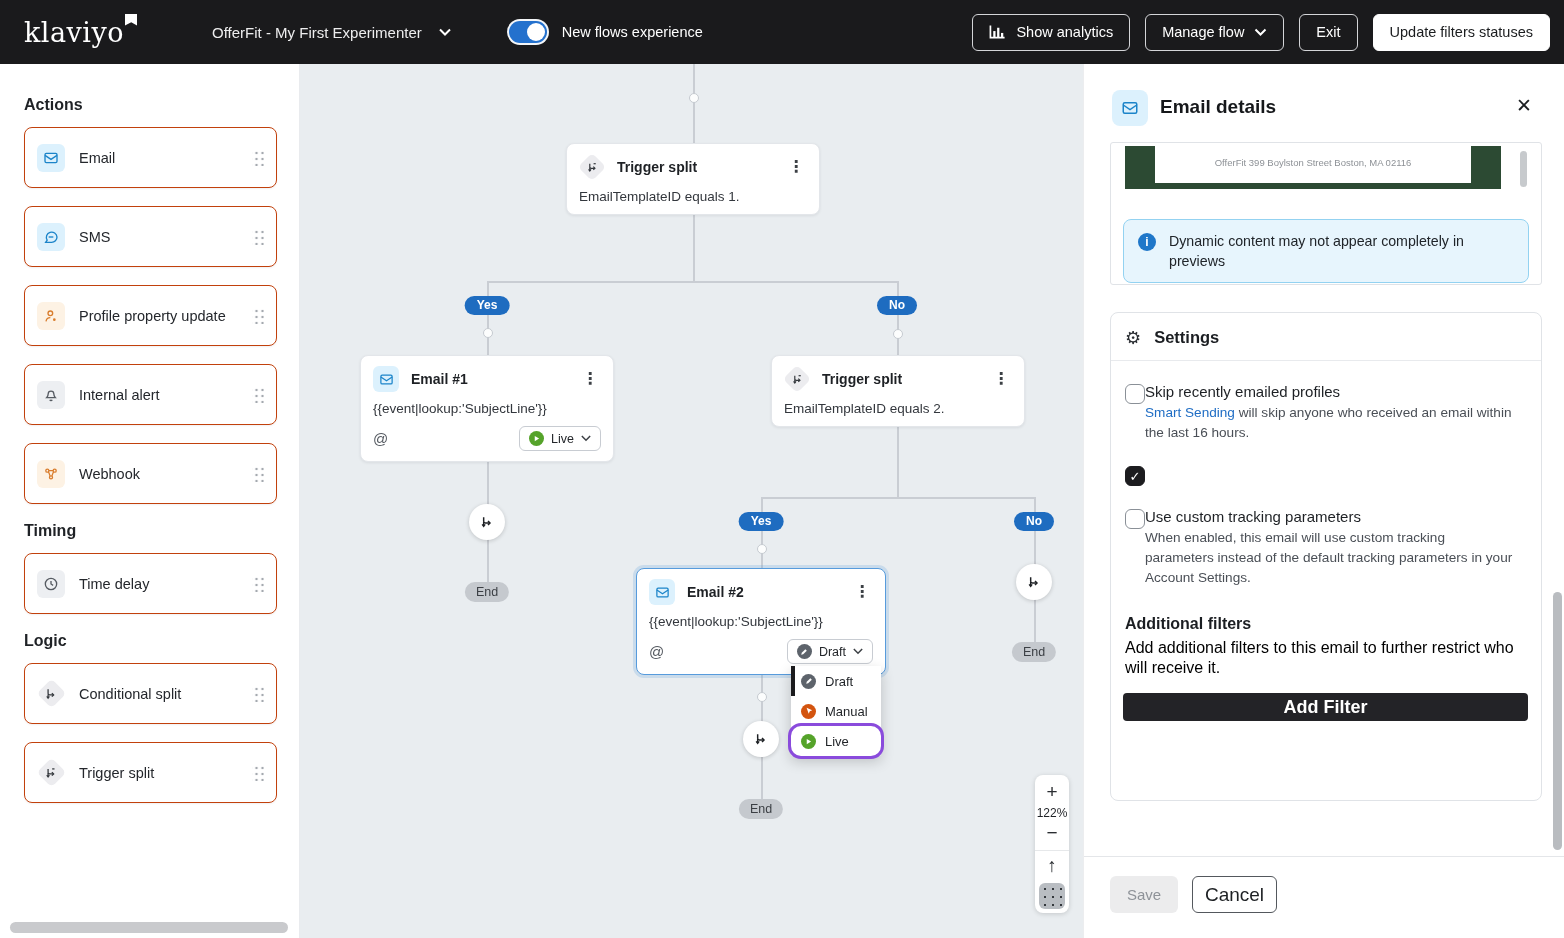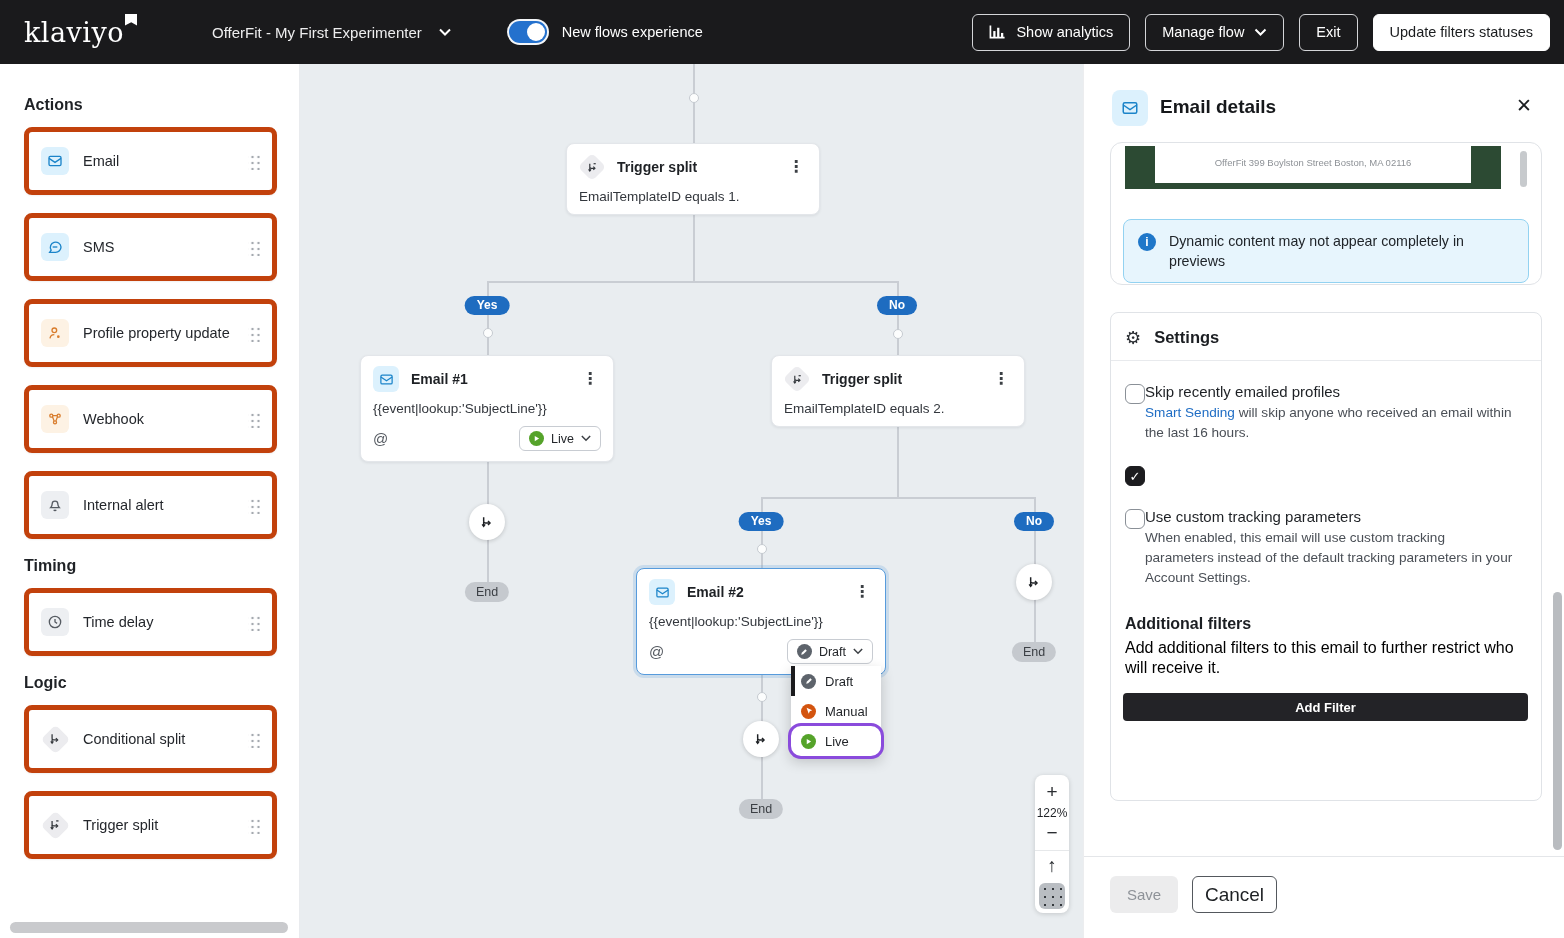--- a/index.html
+++ b/index.html
@@ -15,21 +15,21 @@
   .toggle { width:38px; height:22px; border-radius:12px; background:#2471cd; box-shadow:0 0 0 2px #f4f6f8; position:relative; cursor:pointer; }
   .toggle .knob { position:absolute; right:2px; top:2px; width:18px; height:18px; border-radius:50%; background:#fff; }
   .toggle-label { font-size:14.5px; color:#fff; }
   .topbar-right { margin-left:auto; display:flex; align-items:center; gap:15px; margin-right:14px; }
   .tbtn { height:37px; border:1px solid #d4d5d8; border-radius:6px; background:transparent; color:#fff; font-size:14.5px; display:flex; align-items:center; gap:10px; padding:0 16px; cursor:pointer; font-family:inherit; white-space:nowrap; }
   .tbtn.solid { background:#fff; color:#1b1d1f; border-color:#fff; }
 
   
   .sidebar { position:absolute; top:64px; left:0; width:300px; bottom:0; background:#fff; border-right:1px solid #e9ebee; padding:12px 22px 0 24px; }
   .sec-title { font-size:16px; font-weight:700; color:#1f2226; margin:16px 0 13px; }
-  .pcard { height:68px; border:5px solid #c2410c; border-radius:8px; box-shadow:0 1px 2px rgba(16,24,40,.06); display:flex; align-items:center; padding:0 12px; margin-bottom:18px; background:#fff; cursor:grab;justify-content:space-between; }
+  .pcard { height:61px; border:1px solid #c2410c; border-radius:8px; box-shadow:0 1px 2px rgba(16,24,40,.06); display:flex; align-items:center; padding:0 12px; margin-bottom:18px; background:#fff; cursor:grab;justify-content:space-between; }
   .pic { width:28px; height:28px; border-radius:6px; display:flex; align-items:center; justify-content:center; margin-right:14px; position:relative; flex:none; }
   .pic.blue { background:#dcf1fd; } .pic.orange { background:#fdf2e4; } .pic.gray { background:#edeff2; }
   .pic.diam { background:none; }
   .pic.diam .dbg { position:absolute; width:21px; height:21px; background:#ececef; border-radius:5px; transform:rotate(45deg); }
   .pic svg { position:relative; }
   .plabel { font-size:14.5px; color:#24272c; flex:1; }
   .drag { width:12px; height:17px; background-image:radial-gradient(circle,#a4a9af 1.4px,transparent 1.6px); background-size:6px 6px; background-position:1.5px 1px; flex:none; }
   .hscrollbar { position:absolute; left:10px; bottom:5px; width:278px; height:11px; border-radius:6px; background:#c9cacd; cursor:pointer; }
 
   
@@ -63,21 +63,21 @@
   .zbtn { font-size:19px; color:#2a2d31; height:24px; display:flex; align-items:center; justify-content:center; width:100%; background:none; border:none; cursor:pointer; font-family:inherit; }
   .zpct { font-size:12px; color:#1f2226; margin:2px 0 1px; }
   .zdiv { width:100%; height:1px; background:#e6e8ea; margin:5px 0 3px; }
   .gridbtn { width:26px; height:26px; border-radius:6px; background-color:#b9bdc2; background-image:radial-gradient(circle,#33373c 1.3px,transparent 1.5px); background-size:8px 8px; background-position:2px 2px; margin-top:5px; cursor:pointer; border:none; }
 
   
   .panel { position:absolute; top:64px; left:1083px; right:0; bottom:0; background:#fff; border-left:1px solid #ecedef; }
   .ph-icon { position:absolute; left:28px; top:26px; width:36px; height:36px; border-radius:8px; background:#dcf1fd; display:flex; align-items:center; justify-content:center; }
   .ph-title { position:absolute; left:76px; top:32px; font-size:19px; font-weight:700; color:#16181b; }
   .ph-close { position:absolute; right:32px; top:32px; font-size:19px; color:#1b1e21; background:none; border:none; cursor:pointer; line-height:1; }
-  .prevcard { position:absolute; left:26px; top:78px; width:432px; height:143px; border:1px solid #e0e3e7; border-radius:12px; background:#fff; overflow:hidden; }
+  .prevcard { position:absolute; left:26px; top:78px; width:432px; height:143px; border:1px solid #e0e3e7; border-radius:3px; background:#fff; overflow:hidden; }
   .pv-green { position:absolute; left:14px; top:3px; width:376px; height:43px; background:#2c4a33; }
   .pv-white { position:absolute; left:30px; top:0; width:316px; height:37px; background:#fff; text-align:center; }
   .pv-addr { font-size:9.5px; color:#8d9196; padding-top:11px; }
   .pv-sb { position:absolute; right:14px; top:8px; width:7px; height:36px; border-radius:4px; background:#c7cacd; cursor:pointer; }
   .banner { position:absolute; left:12px; top:76px; right:12px; background:#e7f5fd; border:1px solid #93d2f1; border-radius:8px; display:flex; gap:13px; padding:11px 14px; }
   .info-ic { width:18px; height:18px; border-radius:50%; background:#1f77c9; color:#fff; font-size:12px; font-weight:700; display:flex; align-items:center; justify-content:center; flex:none; margin-top:2px; }
   .banner-text { font-size:14.2px; color:#20252a; line-height:20px; max-width:340px; }
   .scard { position:absolute; left:26px; top:248px; width:432px; height:489px; border:1px solid #e0e3e7; border-radius:8px; background:#fff; }
   .shead { display:flex; align-items:center; gap:13px; padding:15px 14px 13px; border-bottom:1px solid #e8eaed; }
   .gear { font-size:18px; color:#2b2e33; line-height:1; }
@@ -85,21 +85,21 @@
   .opt { display:flex; padding:0 14px; margin-top:22px; }
   .cb { width:20px; height:20px; border:1.5px solid #8a9097; border-radius:6px; background:#fff; flex:none; margin-top:1px; display:flex; align-items:center; justify-content:center; cursor:pointer; }
   .cb .tick { display:none; color:#fff; font-size:13px; font-weight:700; }
   .cb.on { background:#1c1c1f; border-color:#1c1c1f; }
   .cb.on .tick { display:block; }
   .opt-label { font-size:15px; color:#1d2024; }
   .opt-desc { font-size:13.6px; color:#4a4f56; line-height:20px; margin-top:3px; max-width:372px; }
   .lnk { color:#1f6dc4; cursor:pointer; }
   .af-title { font-size:16px; font-weight:700; color:#1b1e22; margin:27px 14px 0; }
   .af-desc { font-size:16px; color:#000000; line-height:20px; margin:5px 14px 0; max-width:395px; }
-  .af-btn { display:block; margin:15px 13px 0 12px; width:calc(100% - 25px); height:28px; background:#232327; color:#fff; border:none; border-radius:4px; font-size:13px; font-weight:700; cursor:pointer; font-family:inherit; }
+  .af-btn { display:block; margin:15px 13px 0 12px; width:calc(100% - 25px); height:28px; background:#232327; color:#fff; border:none; border-radius:4px; font-size:18px; font-weight:700; cursor:pointer; font-family:inherit; }
   .pfoot-div { position:absolute; left:0; right:0; top:792px; height:1px; background:#e4e6e9; }
   .save { position:absolute; left:26px; top:812px; width:68px; height:37px; background:#ececed; color:#8e9298; border:none; border-radius:6px; font-size:15px; font-family:inherit; }
   .cancel { position:absolute; left:108px; top:812px; width:85px; height:37px; background:#fff; border:1px solid #54585d; border-radius:6px; font-size:19px; color:#1d2023; cursor:pointer; font-family:inherit; }
   .vscroll { position:absolute; right:2px; top:528px; width:9px; height:258px; border-radius:5px; background:#b9bcc0; cursor:pointer; }
 </style>
 </head>
 <body>
 
 <div class="app">
 
@@ -173,40 +173,40 @@
             <circle cx="11" cy="8" r="3.5"></circle>
             <path d="M4.5 20c.5-3.5 3.2-5.5 6.5-5.5"></path>
             <circle cx="17" cy="17.5" r="2" fill="#d97d2d" stroke="none"></circle>
           </svg>
         </span>
       <span class="plabel">Profile property update</span>
       <span class="drag"></span>
     </div>
 
     <div class="pcard">
+      <span class="pic gray">
+          <svg width="16" height="16" viewBox="0 0 24 24" fill="none" stroke="#565b62" stroke-width="2">
+            <path d="M18.5 16h-13c1.6-1.6 2.3-3.4 2.3-5.7a4.2 4.2 0 1 1 8.4 0c0 2.3.7 4.1 2.3 5.7z"></path>
+            <path d="M10.3 19a1.8 1.8 0 0 0 3.4 0"></path>
+          </svg>
+        </span>
+      <span class="plabel">Internal alert</span>
+      <span class="drag"></span>
+    </div>
+
+    <div class="pcard">
       <span class="pic orange">
           <svg width="16" height="16" viewBox="0 0 24 24" fill="none" stroke="#d97d2d" stroke-width="2">
             <circle cx="6.5" cy="7" r="2.3"></circle>
             <circle cx="17.5" cy="7" r="2.3"></circle>
             <circle cx="12" cy="17" r="2.3"></circle>
             <path d="M8.3 8.8l2.3 6M15.7 8.8l-2.3 6M8.8 7h6.4"></path>
           </svg>
         </span>
       <span class="plabel">Webhook</span>
-      <span class="drag"></span>
-    </div>
-
-    <div class="pcard">
-      <span class="pic gray">
-          <svg width="16" height="16" viewBox="0 0 24 24" fill="none" stroke="#565b62" stroke-width="2">
-            <path d="M18.5 16h-13c1.6-1.6 2.3-3.4 2.3-5.7a4.2 4.2 0 1 1 8.4 0c0 2.3.7 4.1 2.3 5.7z"></path>
-            <path d="M10.3 19a1.8 1.8 0 0 0 3.4 0"></path>
-          </svg>
-        </span>
-      <span class="plabel">Internal alert</span>
       <span class="drag"></span>
     </div>
 
     <div class="sec-title">Timing</div>
 
     <div class="pcard">
       <span class="pic gray">
           <svg width="16" height="16" viewBox="0 0 24 24" fill="none" stroke="#565b62" stroke-width="2">
             <circle cx="12" cy="12" r="8.5"></circle>
             <path d="M12 7.5V12l3.2 2"></path>

